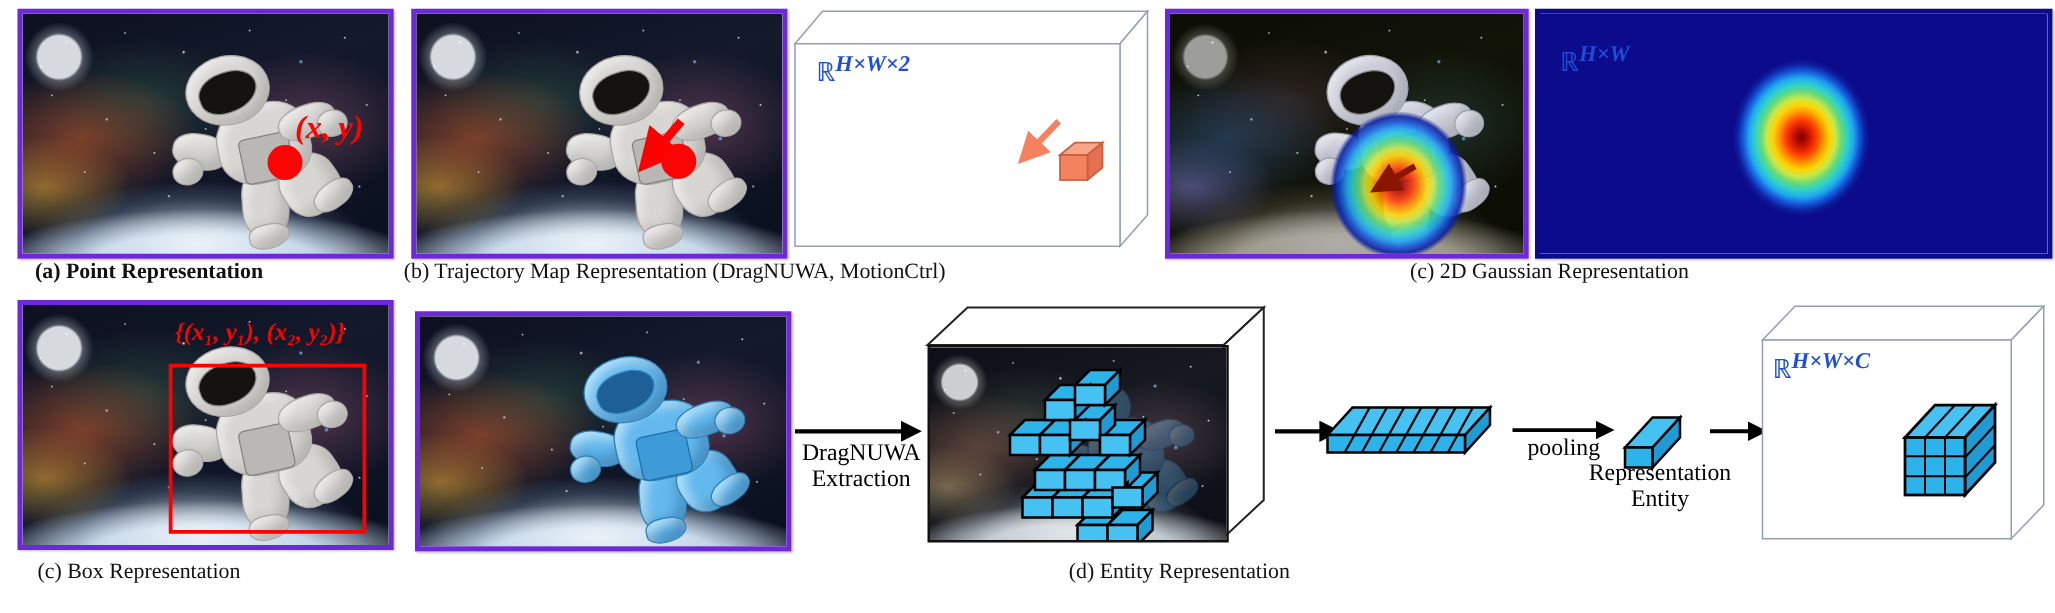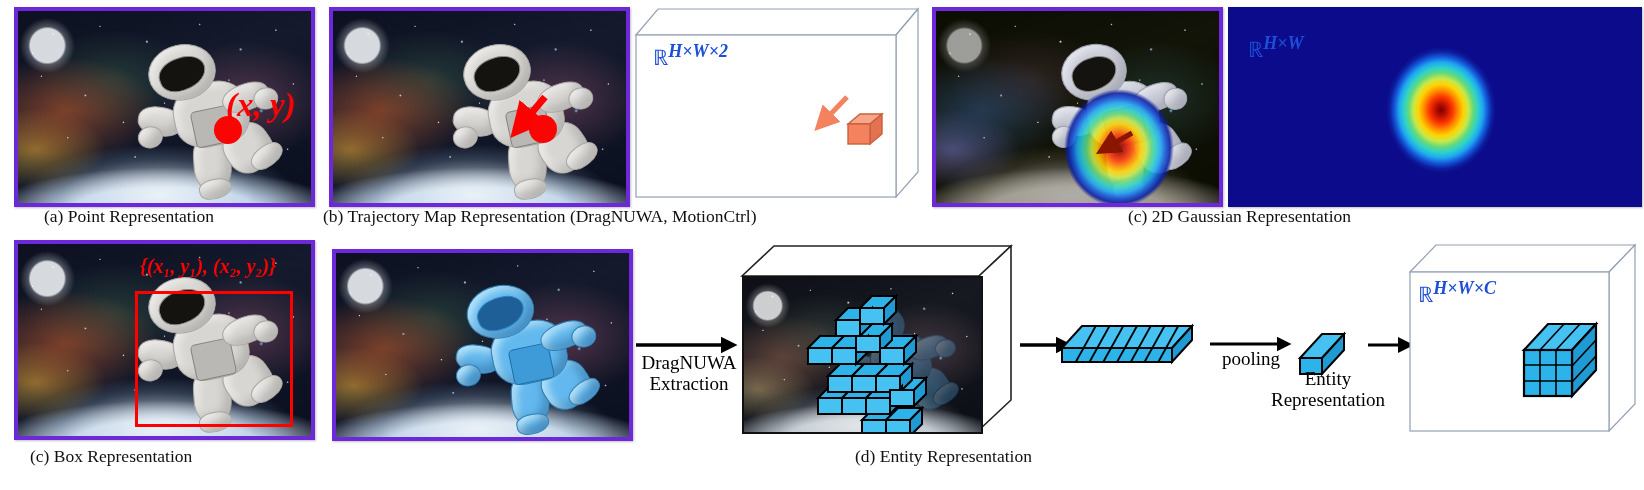--- a/index.html
+++ b/index.html
@@ -118,23 +118,23 @@
       <i class="a-bootL"></i>
         <i class="a-bootR"></i>
       <i class="a-torso"></i>
       <div class="a-pack"></div>
       <i class="a-armR"></i>
         <i class="a-handR"></i>
       <i class="a-helmet"></i>
       <div class="a-visor"></div>
     </div>
     <div class="red-dot" style="left:196px;top:105px;width:28px;height:28px;"></div>
-    <div class="red-label" style="left:208px;top:76px;font-size:33px;">(x, y)</div>
-  </div>
-  <div class="caption" style="left:44px;top:206px;">(a) Point Representation</div>
+    <div class="red-label" style="left:218px;top:76px;font-size:26px;">(x, y)</div>
+  </div>
+  <div class="caption" style="left:28px;top:206px;font-weight:bold;">(a) Point Representation</div>
 
   <div class="panel" style="left:329px;top:7px;width:293px;height:192px;">
     <div class="space"></div>
     <div class="stars"></div>
     <div class="astro">
       <i class="a-armL"></i>
         <i class="a-handL"></i>
       <i class="a-legL"></i>
         <i class="a-legR"></i>
       <i class="a-bootL"></i>
@@ -383,22 +383,22 @@
   <div class="arrow-lbl" style="left:1206px;top:348px;width:90px;">pooling</div>
 
   <svg width="70" height="64" style="position:absolute;left:1292px;top:318px;">
     <g stroke="#000" stroke-width="2">
       <polygon points="8,40 30,16 52,16 30,40" fill="#45c2f2"></polygon>
       <polygon points="30,40 52,16 52,32 30,56" fill="#1f9ad2"></polygon>
       <rect x="8" y="40" width="22" height="16" fill="#2bb3ea"></rect>
     </g>
   </svg>
   <div class="arrow-lbl" style="left:1228px;top:368px;width:200px;">
+    <div>Representation</div>
     <div>Entity</div>
-    <div>Representation</div>
   </div>
 
   <svg width="48" height="26" style="position:absolute;left:1366px;top:332px;">
     <defs>
         <marker id="bhead4" markerWidth="5" markerHeight="5" refX="2.5" refY="2.5" orient="auto">
           <path d="M0,0 L5,2.5 L0,5 z" fill="#000"></path>
         </marker>
       </defs>
     <line x1="2" y1="13" x2="40" y2="13" stroke="#000" stroke-width="3.2" marker-end="url(#bhead4)"></line>
   </svg>

